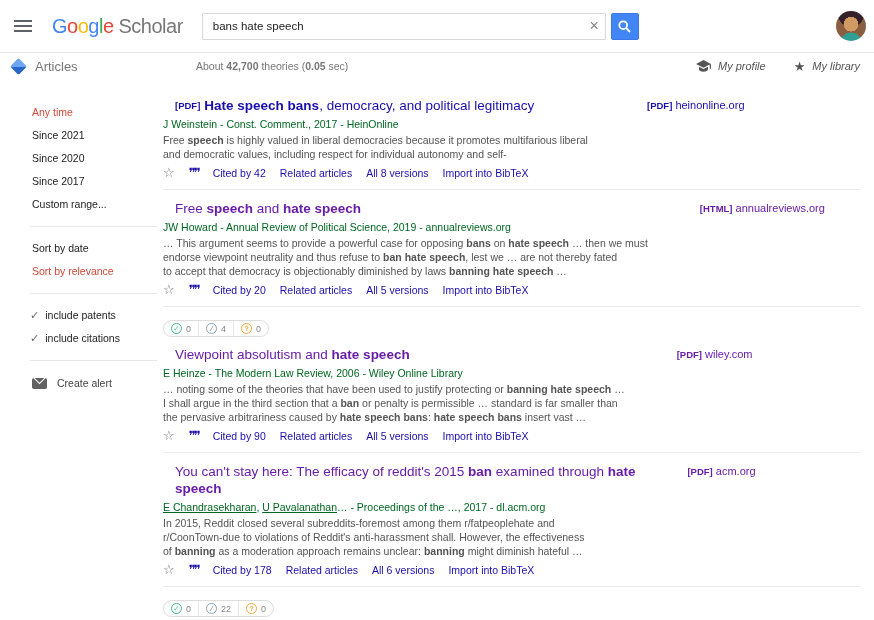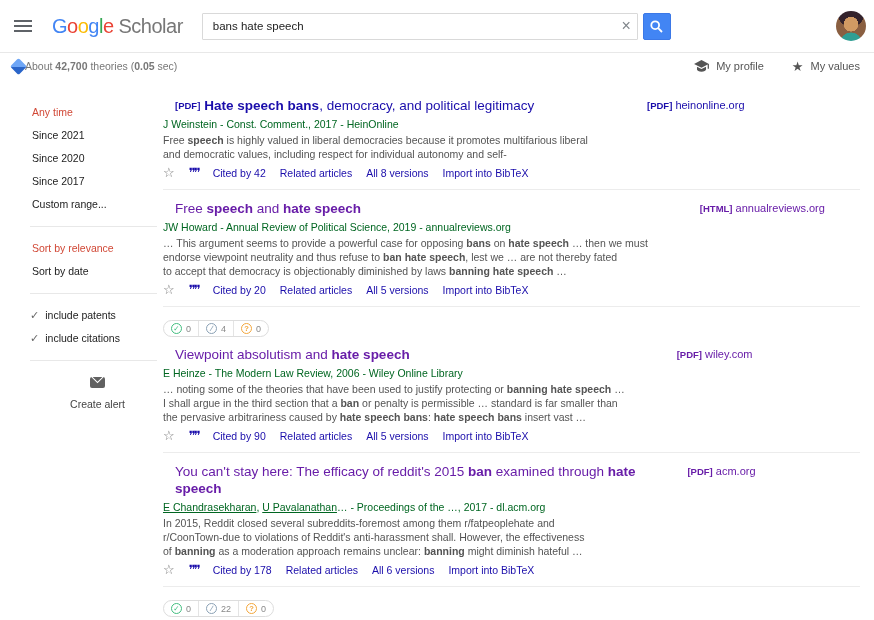--- a/index.html
+++ b/index.html
@@ -8,54 +8,54 @@
     background:#fff; font-family:"Liberation Sans","DejaVu Sans",sans-serif; }
   a { text-decoration:none; cursor:pointer; }
 
   
   .topbar { height:52px; display:flex; align-items:center; padding:0 8px 0 12px; background:#fff; }
   .hamburger { width:18px; height:2px; background:#5f6368; position:relative; margin:0 0 0 2px; cursor:pointer;
     box-shadow:0 -5px 0 #5f6368, 0 5px 0 #5f6368; }
   .logo { margin-left:20px; font-size:20px; letter-spacing:-0.5px; white-space:nowrap; cursor:pointer; }
   .logo .scholar { color:#777; margin-left:5px; }
   .searchwrap { margin-left:19px; display:flex; align-items:center; }
-  .searchbox { position:relative; width:436px; height:27px; }
+  .searchbox { position:relative; width:404px; height:27px; }
   .searchbox input { width:100%; height:100%; border:1px solid #d9d9d9; border-radius:1px;
     padding:0 28px 0 10px; font-size:11.5px; color:#222; font-family:inherit; outline:none; }
   .clear-btn { position:absolute; right:7px; top:3px; font-size:16px; color:#80868b; cursor:pointer; line-height:20px; }
   .search-btn { width:28px; height:27px; margin-left:5px; background:#4285f4; border:1px solid #3b78e7;
     border-radius:2px; display:flex; align-items:center; justify-content:center; cursor:pointer; }
   .avatar { margin-left:auto; width:30px; height:30px; border-radius:50%; cursor:pointer;
     background:
       radial-gradient(circle at 50% 108%, #2f9e93 0 30%, rgba(0,0,0,0) 31%),
       radial-gradient(circle at 50% 44%, #d19a63 0 32%, rgba(0,0,0,0) 33%),
       radial-gradient(circle at 50% 8%, #33222b 0 42%, rgba(0,0,0,0) 43%),
       #8a5f41; }
 
   
   .subbar { height:27px; border-top:1px solid #e8e8e8; display:flex; align-items:center; background:#fff; }
   .gem { width:13px; height:13px; margin-left:12px; border-radius:2px; transform:rotate(45deg) scale(.92);
     background:linear-gradient(135deg,#6ea6f6 0 50%,#2a65c9 50% 100%); flex-shrink:0; }
   .section-label { margin-left:10px; font-size:13px; color:#777; width:161px; }
   .stats { font-size:10.5px; color:#777; }
   .sub-right { margin-left:auto; display:flex; align-items:center; gap:28px; padding-right:14px; }
-  .sub-link { display:flex; align-items:center; gap:7px; font-size:11px; color:#555; cursor:pointer; }
+  .sub-link { display:flex; align-items:center; gap:7px; font-size:11px; color:#555; cursor:pointer;font-style:italic; }
   .cap-icon svg { display:block; }
   .star-lib { font-size:13px; color:#555; line-height:13px; }
 
   
   .main { display:flex; }
   .sidebar { width:163px; flex-shrink:0; padding-top:22px; }
   .side-item { padding-left:32px; font-size:10.5px; line-height:23px; color:#222; cursor:pointer; }
   .side-item.active { color:#d14836; }
   .side-divider { border-top:1px solid #e8e8e8; margin:10px 6px 10px 30px; }
   .filter-row { display:flex; align-items:center; gap:6px; padding-left:30px; line-height:23px; cursor:pointer; }
   .check-icon { color:#666; font-size:11px; }
   .filter-label { font-size:10.5px; color:#222; }
-  .create-alert { display:flex; align-items:center; gap:10px; padding-left:32px; margin-top:16px; cursor:pointer;flex-direction:column; }
+  .create-alert { display:flex; align-items:center; gap:10px; padding-left:32px; margin-top:16px; cursor:pointer; }
   .env { width:15px; height:11px; background:#616161; border-radius:2px; position:relative; overflow:hidden; flex-shrink:0; }
   .env::after { content:""; position:absolute; top:-7px; left:1.5px; width:9px; height:9px;
     background:#616161; border:1.6px solid #fff; transform:rotate(45deg); }
   .create-alert-label { font-size:10.5px; color:#444; }
 
   
   .results { padding-top:18px; flex:1; padding-right:14px; }
   .result-row { display:flex; align-items:flex-start; }
   .result-main { flex:0 0 432px; }
   .result-side { margin-left:52px; padding-top:2px; font-size:11px; white-space:nowrap; }
@@ -103,48 +103,49 @@
         <circle cx="5.2" cy="5.2" r="3.9" fill="none" stroke="#fff" stroke-width="1.8"></circle>
         <line x1="8.2" y1="8.2" x2="12" y2="12" stroke="#fff" stroke-width="1.8"></line>
       </svg>
     </span>
   </div>
   <span class="avatar"></span>
 </div>
 
 <div class="subbar">
   <span class="gem"></span>
+  <span class="section-label">Articles</span>
   <span class="stats"><span>About </span><b>42,700</b><span> theories (</span><b>0.05</b><span> sec)</span></span>
   <span class="sub-right">
     <span class="sub-link">
       <span class="cap-icon">
         <svg width="15" height="13" viewBox="0 0 24 21" fill="#555">
           <path d="M12 0L0 6.3l12 6.3 10-5.25v6.95h2V6.3L12 0zM4.7 10.9v4.3c0 2 3.3 3.6 7.3 3.6s7.3-1.6 7.3-3.6v-4.3L12 14.7 4.7 10.9z"></path>
         </svg>
       </span>
       <span>My profile</span>
     </span>
     <span class="sub-link">
       <span class="star-lib">★</span>
-      <span>My values</span>
+      <span>My library</span>
     </span>
   </span>
 </div>
 
 <div class="main">
 
   <div class="sidebar">
     <div class="side-item active">Any time</div>
     <div class="side-item">Since 2021</div>
     <div class="side-item">Since 2020</div>
     <div class="side-item">Since 2017</div>
     <div class="side-item">Custom range...</div>
     <div class="side-divider"></div>
+    <div class="side-item">Sort by date</div>
     <div class="side-item active">Sort by relevance</div>
-    <div class="side-item">Sort by date</div>
     <div class="side-divider"></div>
     <div class="filter-row">
       <span class="check-icon">✓</span>
       <span class="filter-label">include patents</span>
     </div>
     <div class="filter-row">
       <span class="check-icon">✓</span>
       <span class="filter-label">include citations</span>
     </div>
     <div class="side-divider"></div>

